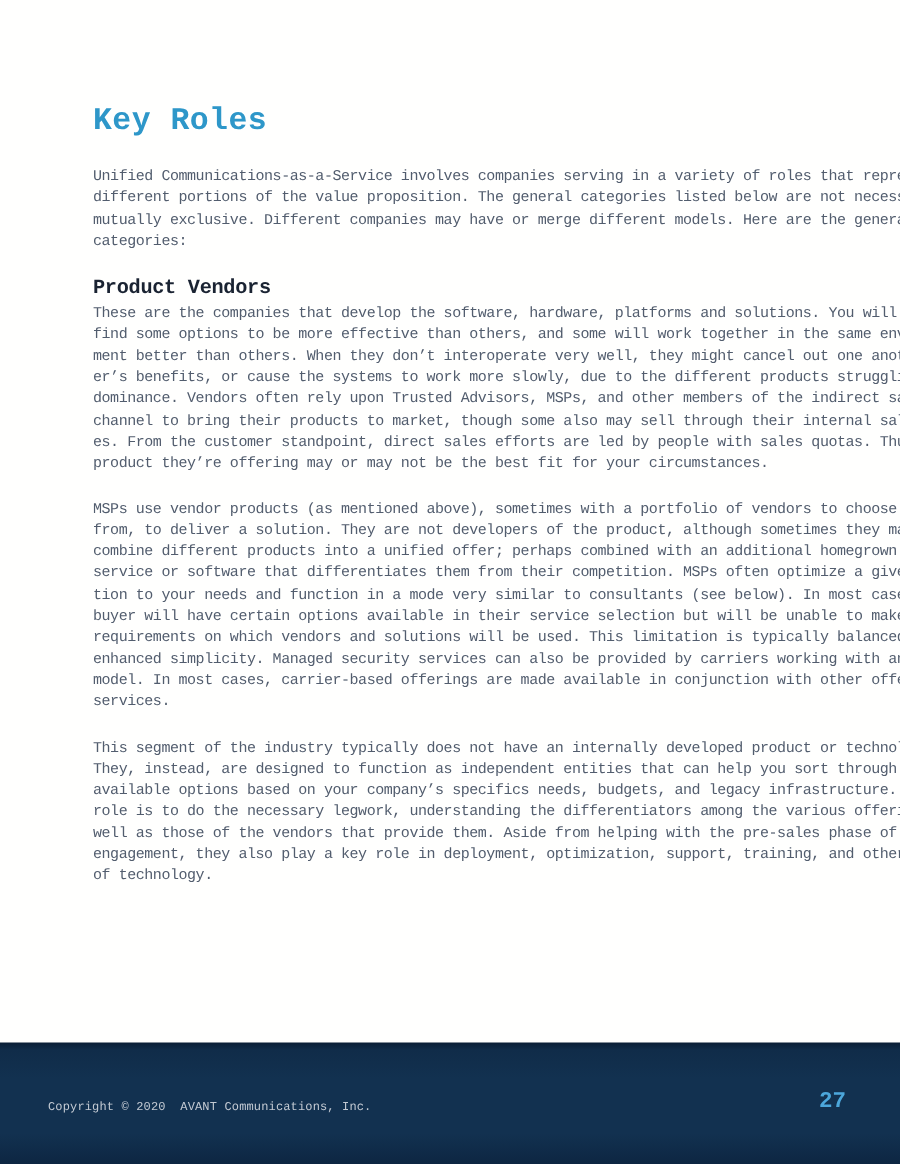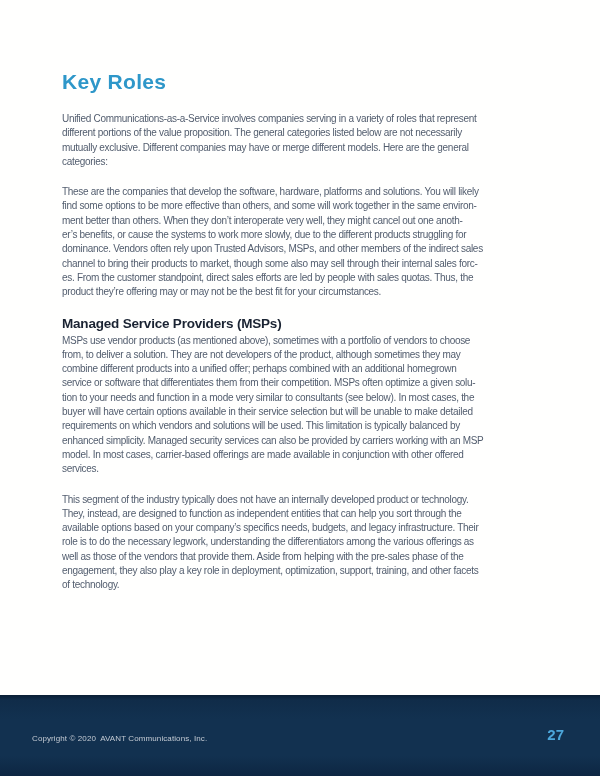--- a/index.html
+++ b/index.html
@@ -3,21 +3,21 @@
 <meta charset="utf-8">
 <style>
   * { margin: 0; padding: 0; box-sizing: border-box; }
   html, body { background: #ffffff; }
   .page {
     position: relative;
     width: 600px;
     height: 776px;
     background: #fffffe;
     overflow: hidden;
-    font-family: Liberation Sans, sans-serif;
+    font-family: Liberation Mono, monospace;
   }
   .content {
     position: absolute;
     left: 62px;
     top: 71px;
     width: 492px;
   }
   .title {
     font-size: 21px;
     font-weight: bold;
@@ -77,32 +77,32 @@
   <main class="content">
 
     <h1 class="title">Key Roles</h1>
 
     <p class="para intro">Unified Communications-as-a-Service involves companies serving in a variety of roles that represent
 different portions of the value proposition. The general categories listed below are not necessarily
 mutually exclusive. Different companies may have or merge different models. Here are the general
 categories:</p>
 
     <section class="section">
+      <h2 class="section-heading">Product Vendors</h2>
       <p class="para">These are the companies that develop the software, hardware, platforms and solutions. You will likely
 find some options to be more effective than others, and some will work together in the same environ-
 ment better than others. When they don’t interoperate very well, they might cancel out one anoth-
 er’s benefits, or cause the systems to work more slowly, due to the different products struggling for
 dominance. Vendors often rely upon Trusted Advisors, MSPs, and other members of the indirect sales
 channel to bring their products to market, though some also may sell through their internal sales forc-
 es. From the customer standpoint, direct sales efforts are led by people with sales quotas. Thus, the
 product they’re offering may or may not be the best fit for your circumstances.</p>
     </section>
 
     <section class="section">
-      <h2 class="section-heading">Managed Service Providers (MSPs)</h2>
       <p class="para">MSPs use vendor products (as mentioned above), sometimes with a portfolio of vendors to choose
 from, to deliver a solution. They are not developers of the product, although sometimes they may
 combine different products into a unified offer; perhaps combined with an additional homegrown
 service or software that differentiates them from their competition. MSPs often optimize a given solu-
 tion to your needs and function in a mode very similar to consultants (see below). In most cases, the
 buyer will have certain options available in their service selection but will be unable to make detailed
 requirements on which vendors and solutions will be used. This limitation is typically balanced by
 enhanced simplicity. Managed security services can also be provided by carriers working with an MSP
 model. In most cases, carrier-based offerings are made available in conjunction with other offered
 services.</p>

